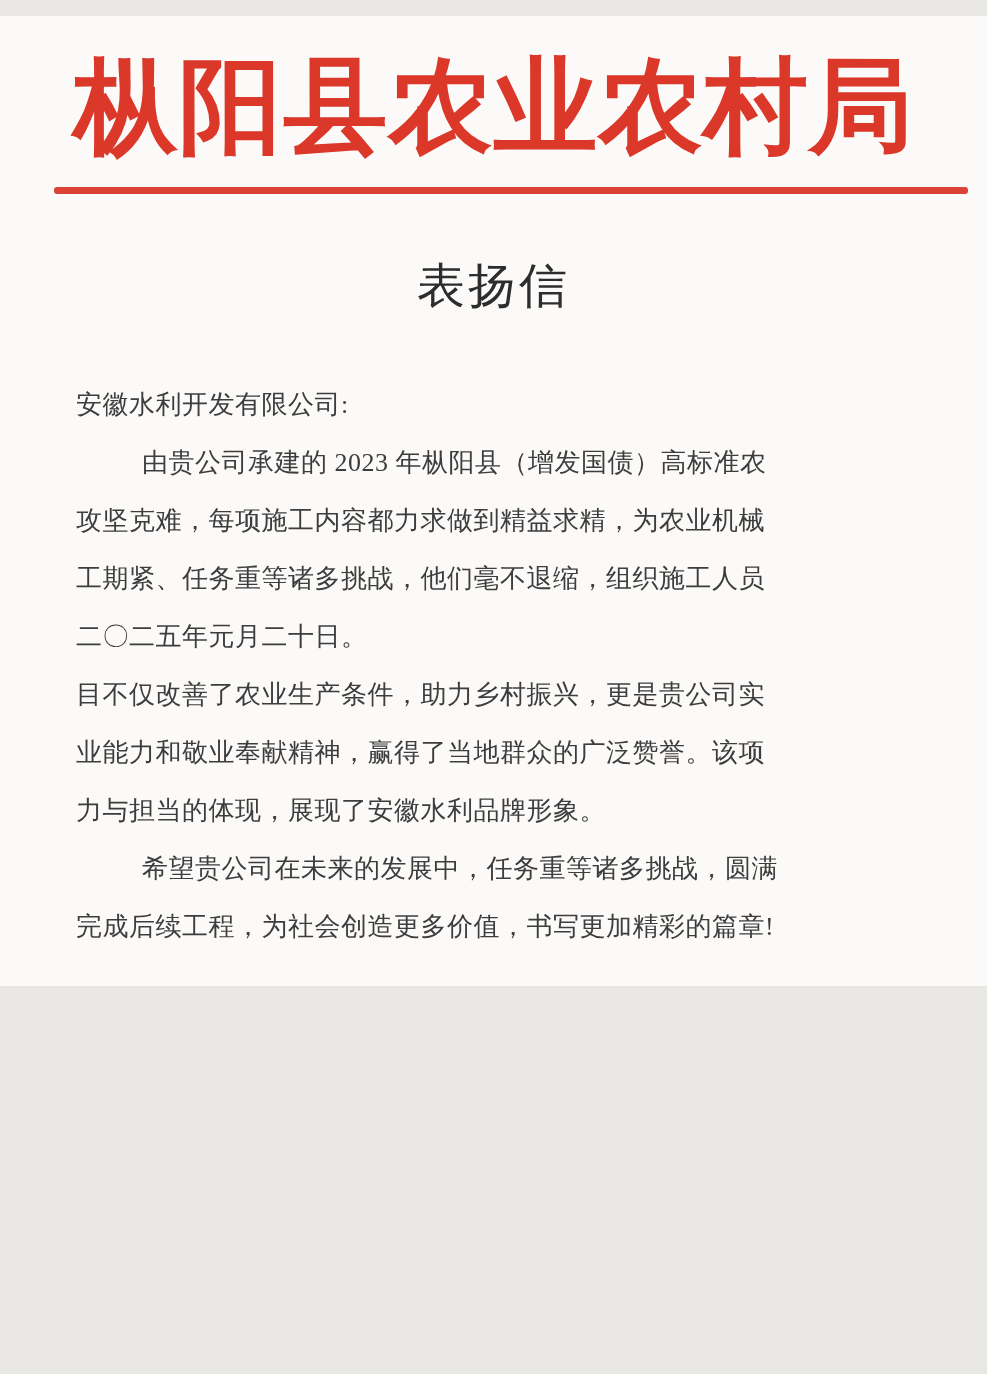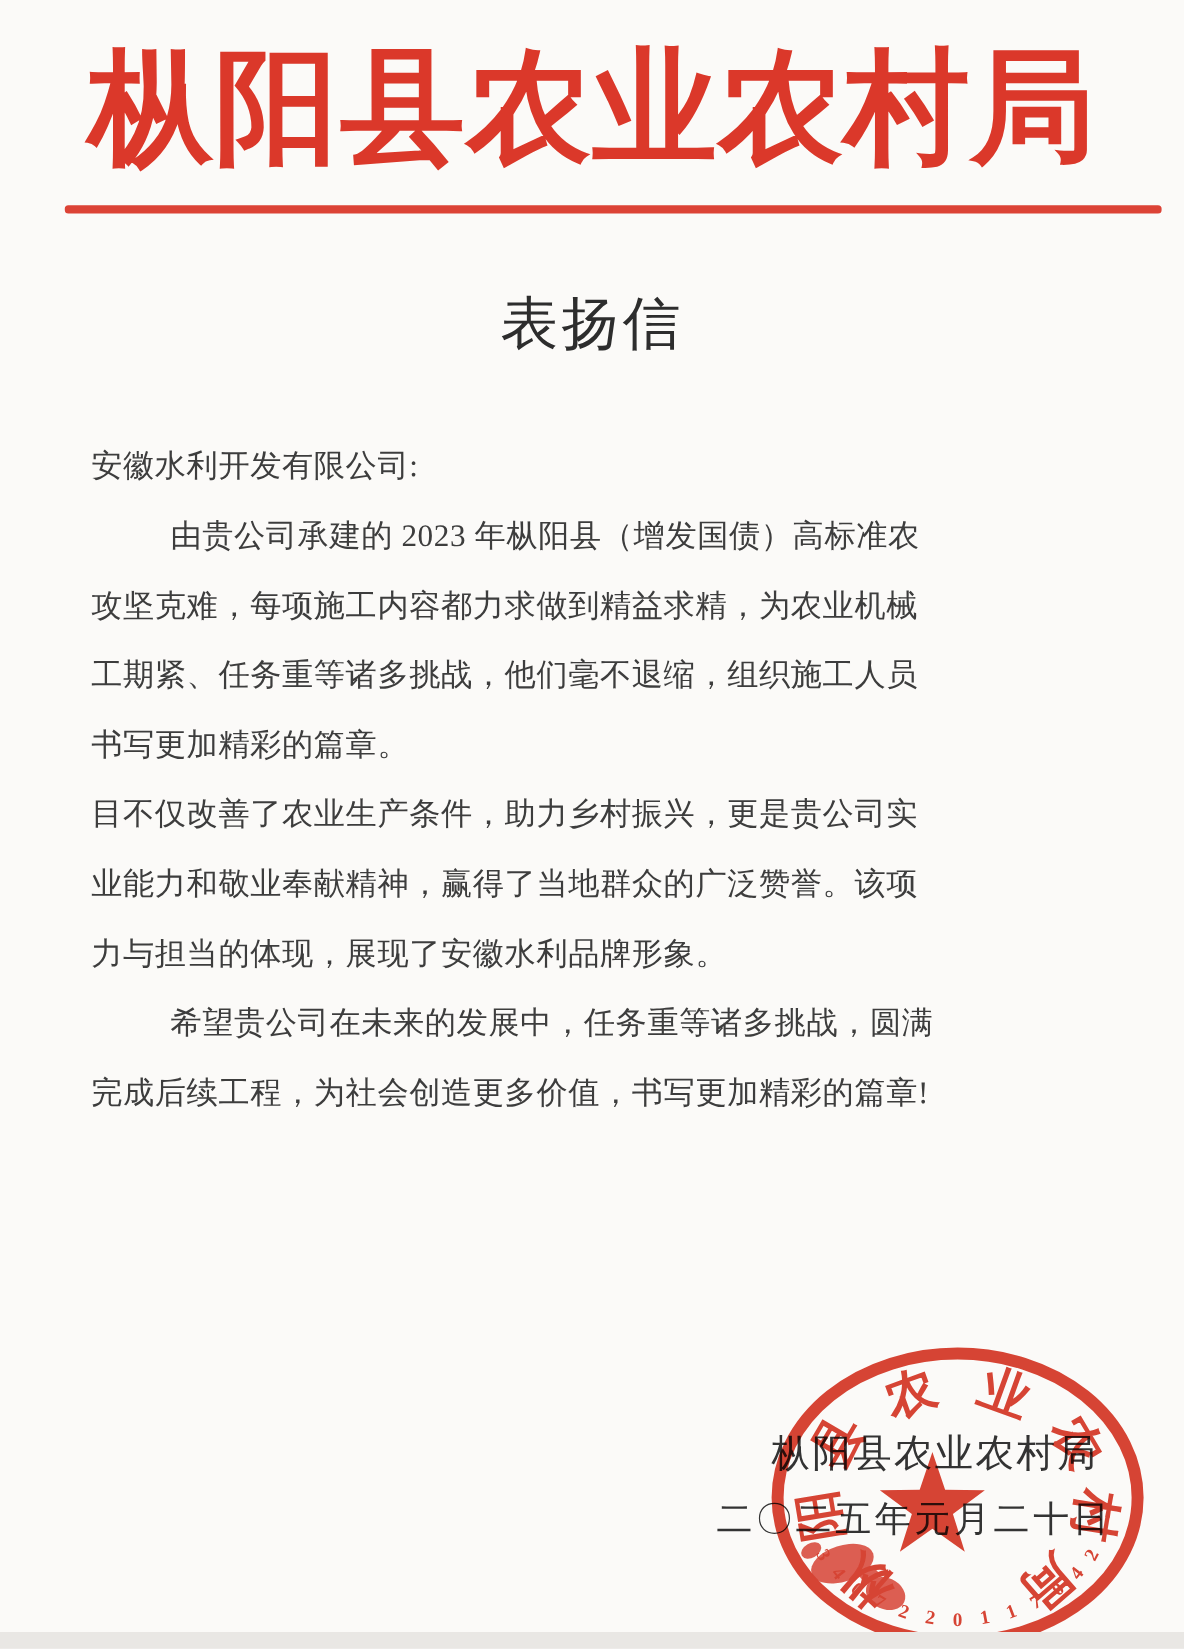--- a/index.html
+++ b/index.html
@@ -3,22 +3,22 @@
 <meta charset="utf-8">
 <style>
   :root{
     --accent:#db382a;
     --seal:#d6301f;
     --ink:#3d3d3d;
   }
   html,body{margin:0;padding:0;background:#e9e7e4;}
   .page{
     position:relative;
-    width:987px;height:1360px;
-    margin:0 auto;
+    width:987px;height:970px;
+    margin:16px auto;
     background:#fbfaf8;
     overflow:hidden;
     font-family:"Liberation Serif","DejaVu Serif",serif;
   }
   
   .letterhead{position:absolute;top:0;left:0;width:100%;}
   .org-name{
     position:absolute;top:30px;left:0;width:100%;
     text-align:center;
     font-size:104px;line-height:1.18;
@@ -89,21 +89,21 @@
     <div class="head-rule"></div>
   </header>
 
   <h1 class="letter-title">表扬信</h1>
 
   <main class="letter-body">
     <p class="line">安徽水利开发有限公司:</p>
     <p class="line indent">由贵公司承建的 2023 年枞阳县（增发国债）高标准农</p>
     <p class="line">攻坚克难，每项施工内容都力求做到精益求精，为农业机械</p>
     <p class="line">工期紧、任务重等诸多挑战，他们毫不退缩，组织施工人员</p>
-    <p class="line">书写更加精彩的篇章。</p>
+    <p class="line">二〇二五年元月二十日。</p>
     <p class="line">目不仅改善了农业生产条件，助力乡村振兴，更是贵公司实</p>
     <p class="line">业能力和敬业奉献精神，赢得了当地群众的广泛赞誉。该项</p>
     <p class="line">力与担当的体现，展现了安徽水利品牌形象。</p>
     <p class="line indent">希望贵公司在未来的发展中，任务重等诸多挑战，圆满</p>
     <p class="line">完成后续工程，为社会创造更多价值，书写更加精彩的篇章!</p>
   </main>
 
   <div class="sig-org">枞阳县农业农村局</div>
   <div class="sig-date">二〇二五年元月二十日</div>
 

